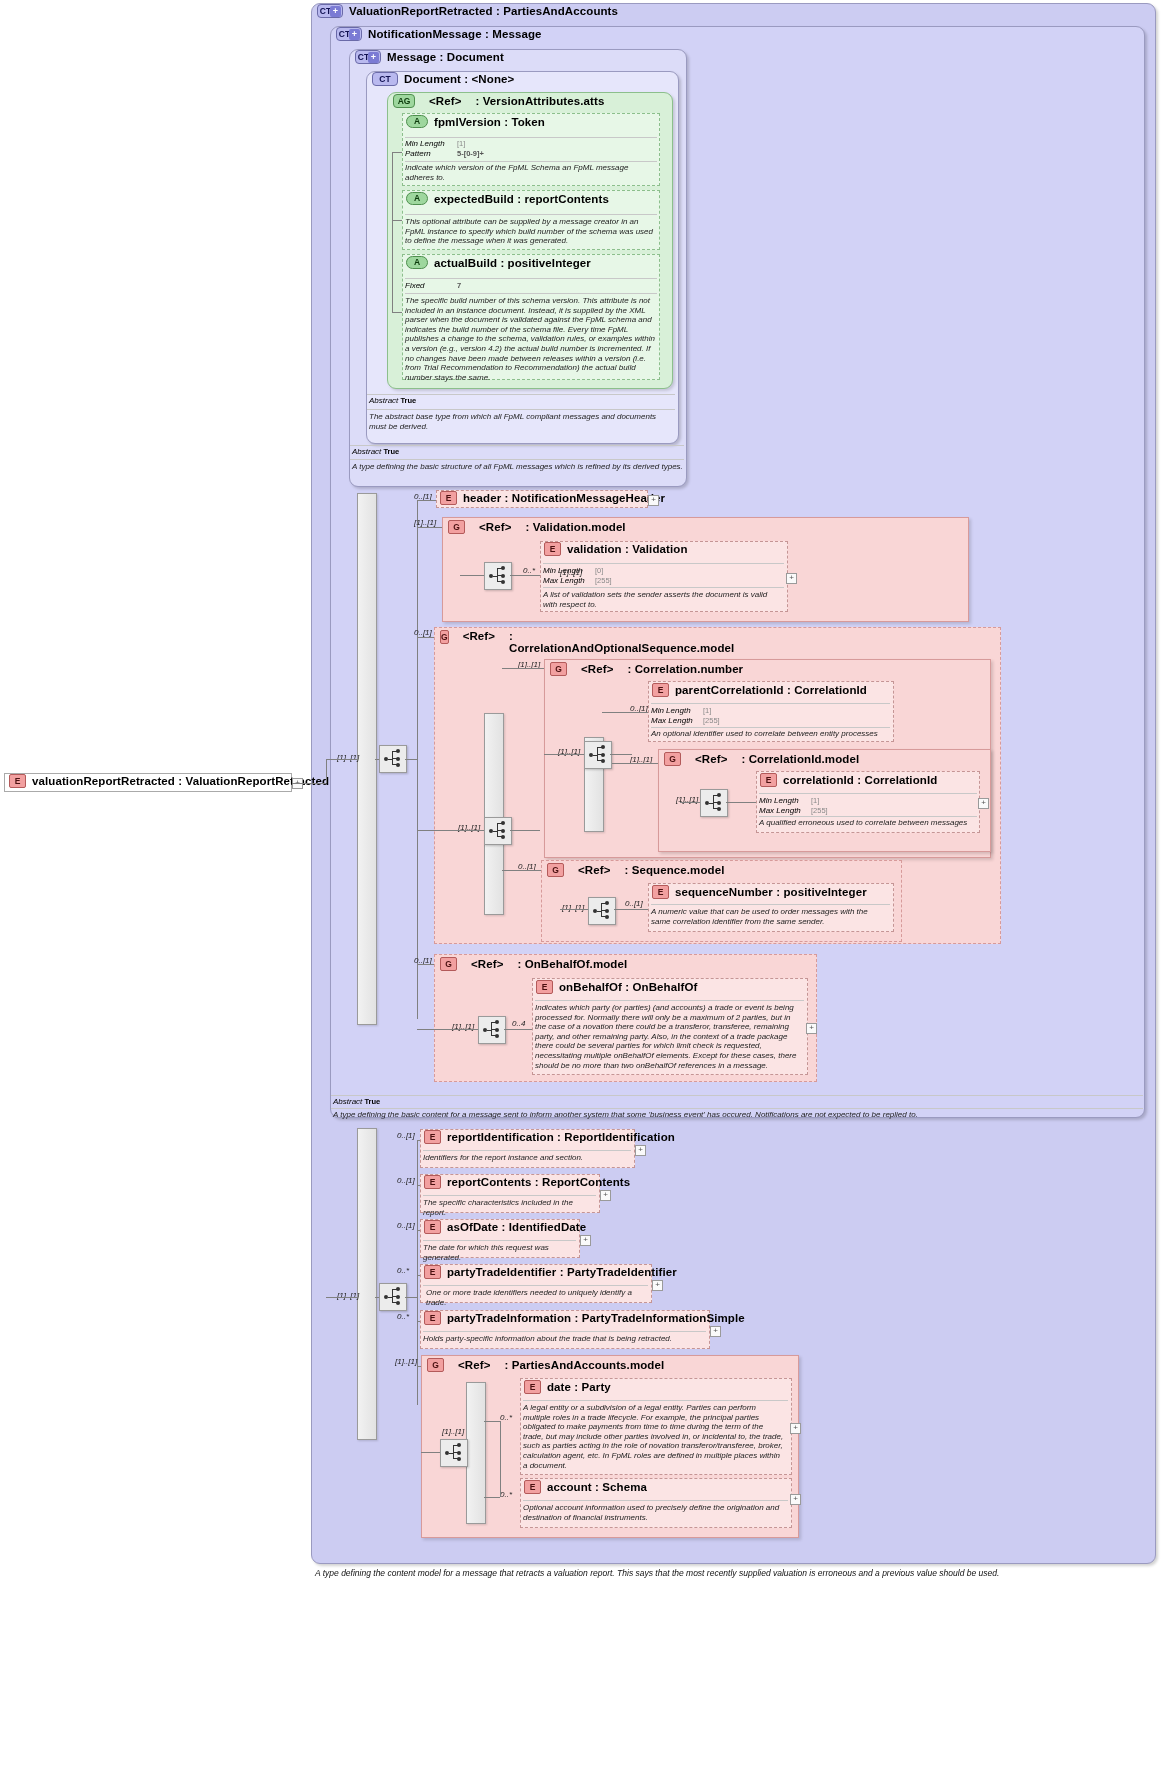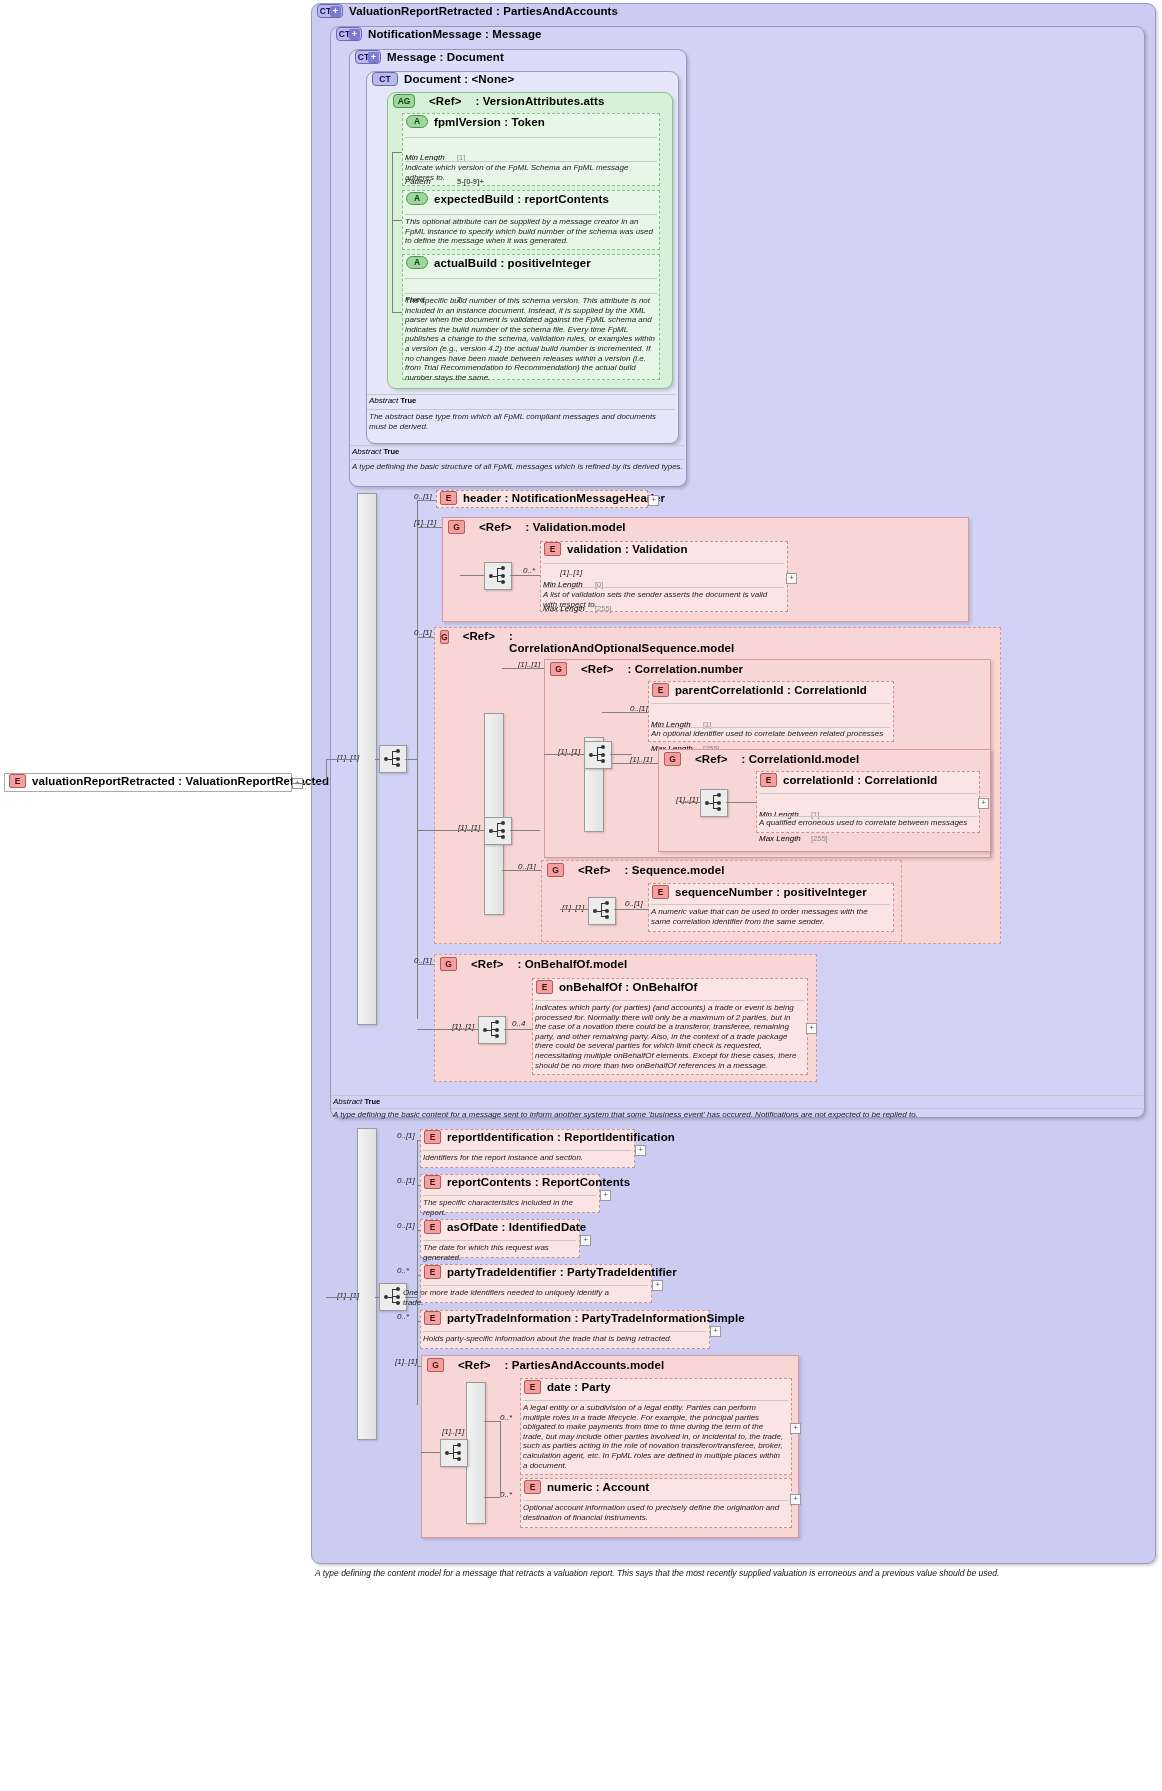--- a/index.html
+++ b/index.html
@@ -40,21 +40,21 @@
         border-radius:4px;color:#0c3a0c;}
   .b-a{width:22px;height:13px;background:#9ed79e;border:1px solid #4f8f4f;
        border-radius:7px;color:#0c3a0c;}
   .b-e{width:17px;height:14px;background:#f2a0a0;border:1px solid #b35a5a;
        border-radius:2px;color:#4a1010;}
   .b-g{width:17px;height:14px;background:#f2a0a0;border:1px solid #b35a5a;
        border-radius:2px;color:#4a1010;}
 
   
   .facets{position:absolute;font-size:8px;line-height:10px;}
-  .facets .row{display:flex;margin-top:14px;}
+  .facets .row{display:flex;}
   .facets .fname{font-style:italic;width:52px;}
   .facets .fval{color:#555;font-weight:bold;font-size:7.5px;}
   .facets .fval.gray{color:#8a8a8a;font-weight:normal;}
   .doc{position:absolute;font-size:8px;line-height:9.6px;font-style:italic;color:#222;}
   .rule{position:absolute;border-top:1px solid #c8c8c8;}
   .kv{position:absolute;font-size:8px;line-height:10px;}
   .kv i{font-style:italic;}
   .kv b{font-size:7.5px;}
 
   
@@ -315,21 +315,21 @@
       <div class="row">
         <span class="fname">Min Length</span>
         <span class="fval gray">[1]</span>
       </div>
       <div class="row">
         <span class="fname">Max Length</span>
         <span class="fval gray">[255]</span>
       </div>
     </div>
     <div class="rule" style="left:651px;top:727px;width:239px"></div>
-    <div class="doc" style="left:651px;top:729px;width:236px">An optional identifier used to correlate between related processes</div>
+    <div class="doc" style="left:651px;top:729px;width:236px">An optional identifier used to correlate between entity processes</div>
     <div class="card" style="left:630px;top:704px">0..[1]</div>
     <div class="ln lnh" style="left:602px;top:712px;width:46px"></div>
     <div class="box grp" style="left:658px;top:749px;width:333px;height:103px"></div>
     <div class="hdr" style="left:664px;top:752px;gap:14px">
       <div class="badge b-g noplus">
         <span class="lbl">G</span>
       </div>
       <span class="title">&lt;Ref&gt;</span>
       <span class="title">: CorrelationId.model</span>
     </div>
@@ -497,21 +497,21 @@
     <div class="card" style="left:397px;top:1221px">0..[1]</div>
     <div class="ln lnh" style="left:417px;top:1230px;width:3px"></div>
     <div class="box elem" style="left:420px;top:1264px;width:232px;height:39px"></div>
     <div class="hdr" style="left:424px;top:1265px">
       <div class="badge b-e noplus">
         <span class="lbl">E</span>
       </div>
       <span class="title">partyTradeIdentifier : PartyTradeIdentifier</span>
     </div>
     <div class="rule" style="left:423px;top:1285px;width:225px"></div>
-    <div class="doc" style="left:403px;top:1288px;width:222px">One or more trade identifiers needed to uniquely identify a trade.</div>
+    <div class="doc" style="left:426px;top:1288px;width:222px">One or more trade identifiers needed to uniquely identify a trade.</div>
     <div class="plusbox" style="left:652px;top:1280px">+</div>
     <div class="card" style="left:397px;top:1266px">0..*</div>
     <div class="ln lnh" style="left:417px;top:1275px;width:3px"></div>
     <div class="box elem" style="left:420px;top:1310px;width:290px;height:39px"></div>
     <div class="hdr" style="left:424px;top:1311px">
       <div class="badge b-e noplus">
         <span class="lbl">E</span>
       </div>
       <span class="title">partyTradeInformation : PartyTradeInformationSimple</span>
     </div>
@@ -539,21 +539,21 @@
     </div>
     <div class="rule" style="left:523px;top:1400px;width:265px"></div>
     <div class="doc" style="left:523px;top:1403px;width:262px">A legal entity or a subdivision of a legal entity. Parties can perform multiple roles in a trade lifecycle. For example, the principal parties obligated to make payments from time to time during the term of the trade, but may include other parties involved in, or incidental to, the trade, such as parties acting in the role of novation transferor/transferee, broker, calculation agent, etc. In FpML roles are defined in multiple places within a document.</div>
     <div class="plusbox" style="left:790px;top:1423px">+</div>
     <div class="card" style="left:500px;top:1413px">0..*</div>
     <div class="box elem" style="left:520px;top:1478px;width:272px;height:50px"></div>
     <div class="hdr" style="left:524px;top:1480px">
       <div class="badge b-e noplus">
         <span class="lbl">E</span>
       </div>
-      <span class="title">numeric   : Account</span>
+      <span class="title">account   : Schema</span>
     </div>
     <div class="rule" style="left:523px;top:1500px;width:265px"></div>
     <div class="doc" style="left:523px;top:1503px;width:262px">Optional account information used to precisely define the origination and destination of financial instruments.</div>
     <div class="plusbox" style="left:790px;top:1494px">+</div>
     <div class="card" style="left:500px;top:1490px">0..*</div>
     <div class="vbar" style="left:466px;top:1382px;width:18px;height:140px"></div>
     <div class="seq" style="left:440px;top:1439px">
       <div class="dot" style="left:4px;top:11px"></div>
       <div class="sl" style="left:8px;top:12.5px;width:4px;height:1px"></div>
       <div class="sl" style="left:12px;top:5px;width:1px;height:14px"></div>

